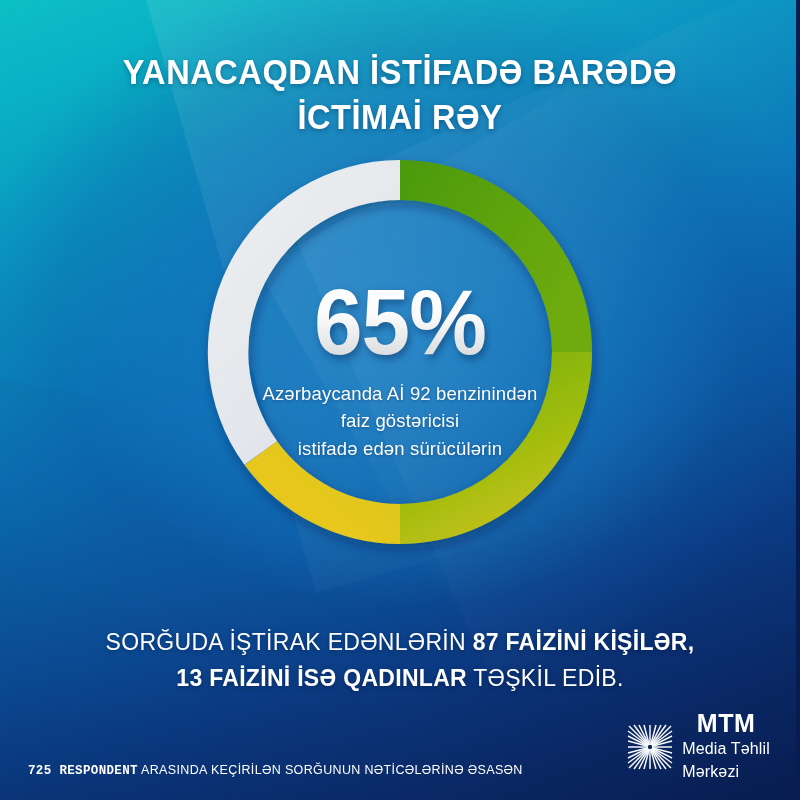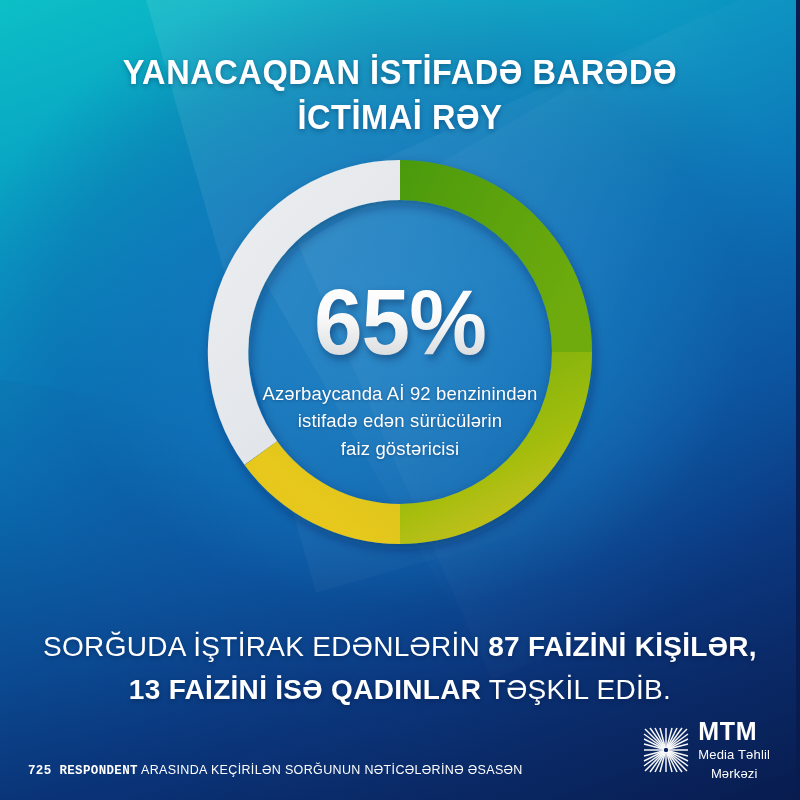--- a/index.html
+++ b/index.html
@@ -119,21 +119,21 @@
   }
 
   
   .statement {
     position: absolute;
     left: 0;
     top: 625px;
     width: 800px;
     text-align: center;
     color: #ffffff;
-    font-size: 28px;
+    font-size: 23px;
     line-height: 1.55;
     letter-spacing: 0.3px;
     text-shadow: 0 2px 4px rgba(0,15,50,0.35);
   }
   .statement .b { font-weight: bold; }
 
   
   .footer-note {
     position: absolute;
     left: 28px;
@@ -155,29 +155,29 @@
     gap: 9px;
   }
   .logo-mark { width: 46px; height: 46px; display: block; }
   .logo-text { line-height: 1; }
   .logo-mtm {
     color: #ffffff;
     font-size: 25px;
     font-weight: bold;
     letter-spacing: 0.6px;
     display: block;
+    text-align: center;
   }
   .logo-sub {
     color: #ffffff;
-    font-size: 13px;
+    font-size: 16px;
     letter-spacing: 0.15px;
     display: block;
     margin-top: 3px;
     line-height: 1.25;
-    text-align: center;
   }
 </style>
 </head>
 <body>
 
 <div id="poster">
 
   <div class="sheen sheen-a"></div>
   <div class="sheen sheen-b"></div>
   <div class="sheen sheen-d"></div>
@@ -225,22 +225,22 @@
 
         <path d="M 212 404 A 192 192 0 0 1 56.6 324.9 L 89.1 301.3 A 152 152 0 0 0 212 364 Z" fill="url(#gradArcBottom)"></path>
       </g>
     </svg>
   </div>
 
   <div class="center-block">
     <div class="big-number">65%</div>
     <div class="center-caption">
       <div>Azərbaycanda Aİ 92 benzinindən</div>
+      <div>faiz göstəricisi</div>
       <div>istifadə edən sürücülərin</div>
-      <div>faiz göstəricisi</div>
     </div>
   </div>
 
   <div class="statement">
     <div>
       <span>SORĞUDA İŞTİRAK EDƏNLƏRİN </span><span class="b">87 FAİZİNİ KİŞİLƏR,</span>
     </div>
     <div>
       <span class="b">13 FAİZİNİ İSƏ QADINLAR</span><span> TƏŞKİL EDİB.</span>
     </div>

